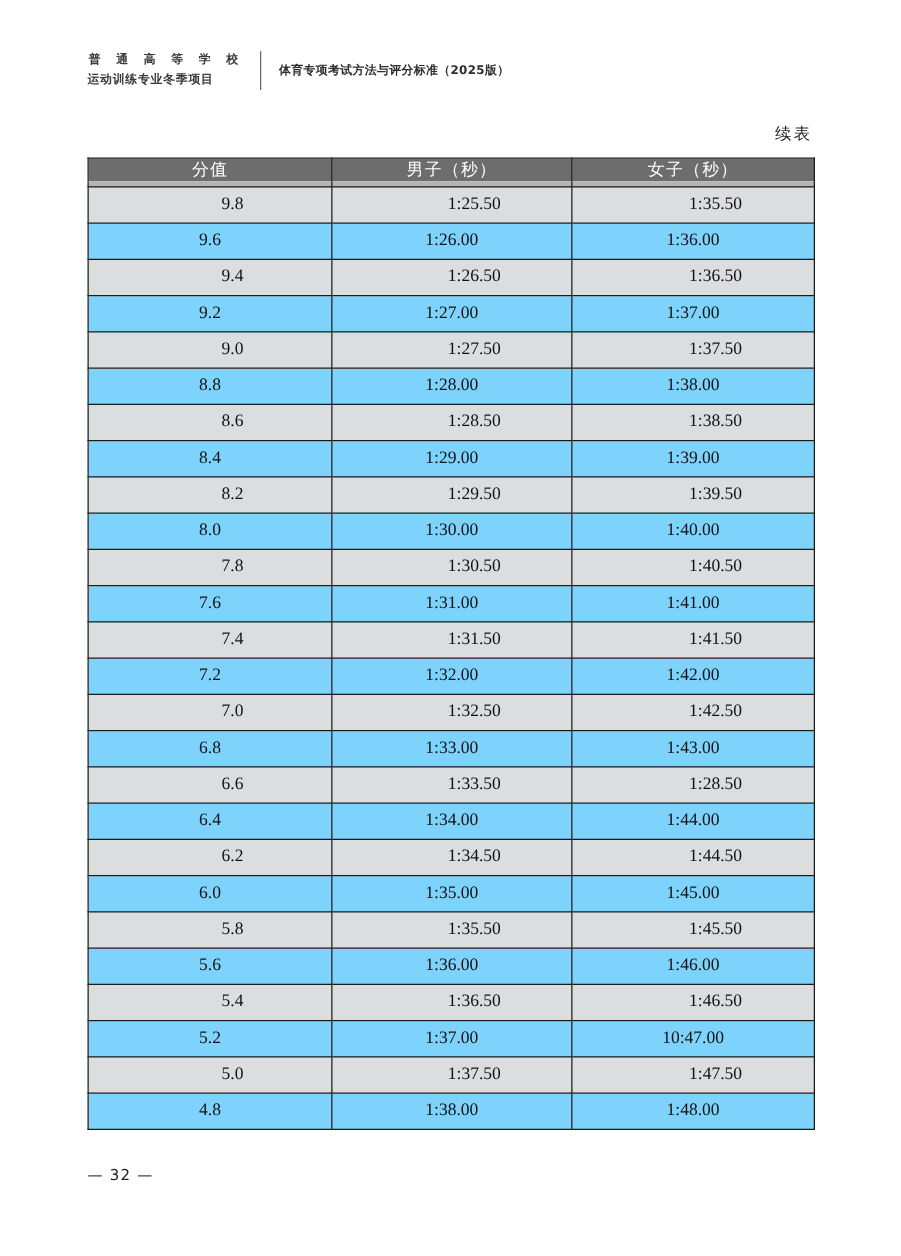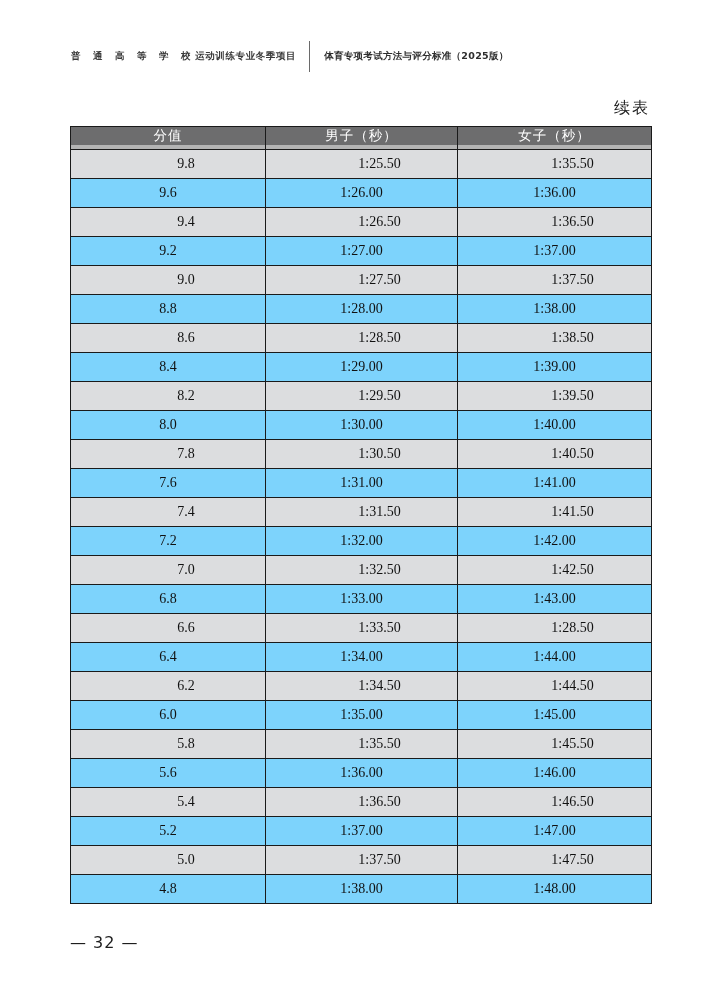--- a/index.html
+++ b/index.html
@@ -26,21 +26,21 @@
   .running-header {
     position: absolute;
     left: 70px;
     top: 36px;
     display: flex;
     align-items: center;
     height: 40px;
   }
   .header-left {
     display: flex;
-    flex-direction: row;
+    flex-direction: column;
     justify-content: center;
     color: #3a3a3a;
     font-size: 9.5px;
     line-height: 16px;
     font-weight: bold;
     font-family: "DejaVu Sans", "Liberation Sans", sans-serif;
   }
   .header-left .line1 {
     letter-spacing: 4.6px;
     padding-left: 1px;
@@ -61,21 +61,21 @@
     letter-spacing: 0.3px;
     font-family: "DejaVu Sans", "Liberation Sans", sans-serif;
     text-align: center;
   }
 
   
   .continued-label {
     position: absolute;
     right: 71px;
     top: 98px;
-    font-size: 16px;
+    font-size: 13px;
     color: #1d1d1d;
     letter-spacing: 2px;
     font-family: "DejaVu Sans", "Liberation Sans", sans-serif;
   }
 
   
   .score-table-wrap {
     position: absolute;
     left: 70px;
     top: 126px;
@@ -125,21 +125,21 @@
     font-family: "Liberation Serif", "DejaVu Serif", serif;
   }
   table.score-table tbody tr.odd td  { background: #dcdddf; padding-left: 36px; }
   table.score-table tbody tr.even td { background: #7dd3fc; }
 
   
   .folio {
     position: absolute;
     left: 70px;
     top: 933px;
-    font-size: 16px;
+    font-size: 12px;
     color: #1d1d1d;
     letter-spacing: 1px;
     font-family: "DejaVu Sans", "Liberation Sans", sans-serif;
   }
 </style>
 </head>
 <body>
 
 <div class="page">
 
@@ -285,21 +285,21 @@
             <td>1:46.00</td>
           </tr>
           <tr class="odd">
             <td>5.4</td>
             <td>1:36.50</td>
             <td>1:46.50</td>
           </tr>
           <tr class="even">
             <td>5.2</td>
             <td>1:37.00</td>
-            <td>1:47.00</td>
+            <td>10:47.00</td>
           </tr>
           <tr class="odd">
             <td>5.0</td>
             <td>1:37.50</td>
             <td>1:47.50</td>
           </tr>
           <tr class="even">
             <td>4.8</td>
             <td>1:38.00</td>
             <td>1:48.00</td>

